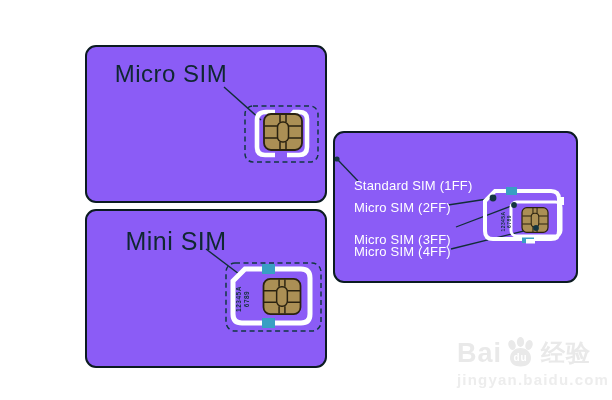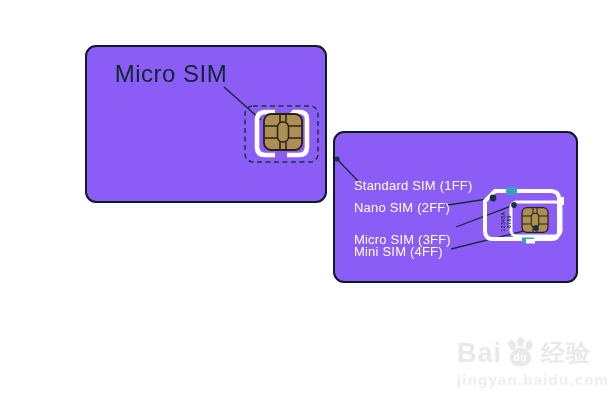--- a/index.html
+++ b/index.html
@@ -63,20 +63,35 @@
         <path d="M188 65 H179 Q170 65 170 73 V100 Q170 108 178 108 H188"></path>
         <path d="M200 73 L207 65 H212 Q220 65 220 72 V100 Q220 108 212 108 H200"></path>
       </g>
       <use href="#chip" x="176" y="66" width="40" height="38"></use>
     </svg>
     <div class="panel-title" id="title-micro">
       <div>Micro SIM</div>
     </div>
   </div>
 
+  <div class="card" id="card-mini">
+    <svg width="238" height="155" viewBox="0 0 238 155">
+      <line x1="119" y1="38" x2="152" y2="63" stroke="#112e38" stroke-width="1.4"></line>
+      <rect x="139" y="52" width="95" height="68" rx="9" fill="none" stroke="#123742" stroke-width="1.5" stroke-dasharray="5 3.5"></rect>
+      <path d="M158 58 H214 Q223 58 223 67 V103 Q223 112 214 112 H155 Q146 112 146 103 V70 Z" fill="none" stroke="#fdffff" stroke-width="5"></path>
+      <rect x="175" y="53" width="13" height="10" fill="#399fc4"></rect>
+      <rect x="175" y="107" width="13" height="10" fill="#399fc4"></rect>
+      <use href="#chip" x="175" y="67" width="40" height="37"></use>
+    </svg>
+    <div class="vtext" id="vtext-mini">
+      <div>12345A</div>
+      <div>6789</div>
+    </div>
+    <div class="panel-title" id="title-mini">Mini SIM</div>
+  </div>
 
   <div class="card" id="card-comp">
     <svg width="241" height="148" viewBox="0 0 241 148">
       <g stroke="#112e38" stroke-width="1.3">
         <line x1="2" y1="26" x2="23" y2="48"></line>
         <line x1="113" y1="72" x2="159" y2="65"></line>
         <line x1="121" y1="94" x2="179" y2="72"></line>
         <line x1="116" y1="116" x2="201" y2="95"></line>
       </g>
       <circle cx="2" cy="26" r="2.6" fill="#143540"></circle>
@@ -89,23 +104,23 @@
       <use href="#chip" x="182" y="74" width="36" height="26"></use>
       <circle cx="158" cy="65" r="3.4" fill="#143540"></circle>
       <circle cx="179" cy="72" r="2.9" fill="#143540"></circle>
       <circle cx="201" cy="95" r="2.9" fill="#143540"></circle>
     </svg>
     <div class="vtext" id="vtext-comp">
       <div>12345A</div>
       <div>6789</div>
     </div>
     <div class="comp-label" style="top:44px">Standard SIM (1FF)</div>
-    <div class="comp-label" style="top:66px">Nano SIM (2FF)</div>
+    <div class="comp-label" style="top:66px">Micro SIM (2FF)</div>
     <div class="comp-label" style="top:98px">Micro SIM (3FF)</div>
-    <div class="comp-label" style="top:110px">Mini SIM (4FF)</div>
+    <div class="comp-label" style="top:110px">Micro SIM (4FF)</div>
   </div>
 
   <div class="watermark">
     <div class="wm-row1">
       <span>Bai</span>
       <svg width="34" height="32" viewBox="0 0 34 32">
         <g fill="#e9e9e9">
           <ellipse cx="9" cy="8" rx="3.6" ry="5" transform="rotate(-18 9 8)"></ellipse>
           <ellipse cx="17.5" cy="5" rx="3.6" ry="5"></ellipse>
           <ellipse cx="26" cy="8" rx="3.6" ry="5" transform="rotate(18 26 8)"></ellipse>

